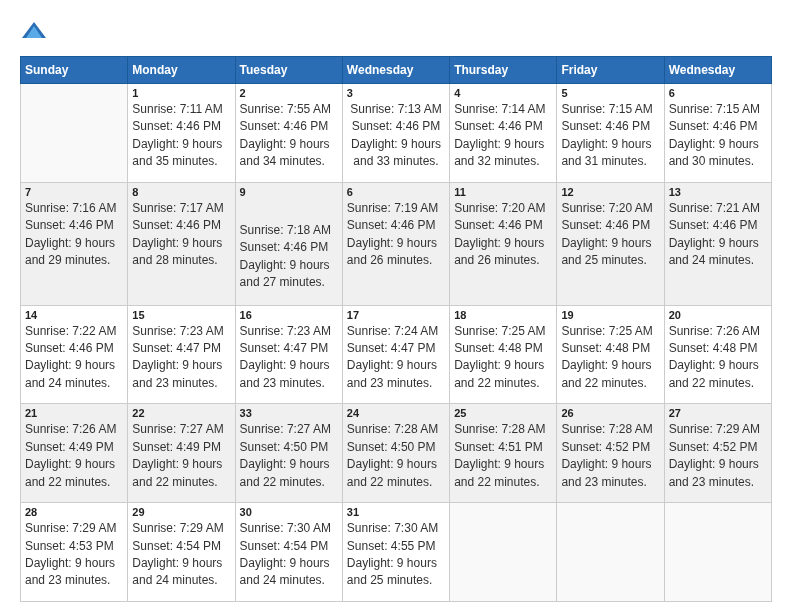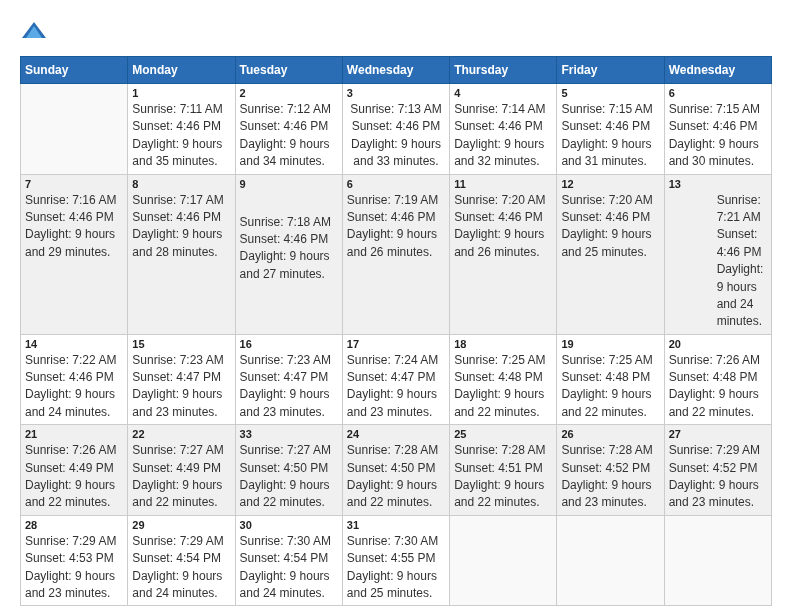--- a/index.html
+++ b/index.html
@@ -129,21 +129,21 @@
           <td class="empty"></td>
           <td>
             <span class="day-num">1</span>
             <div class="day-info" style="white-space: pre-line;">Sunrise: 7:11 AM
 Sunset: 4:46 PM
 Daylight: 9 hours
 and 35 minutes.</div>
           </td>
           <td>
             <span class="day-num">2</span>
-            <div class="day-info" style="white-space: pre-line;">Sunrise: 7:12 AM
+            <div class="day-info" style="white-space: pre-line;">Sunrise: 7:55 AM
 Sunset: 4:46 PM
 Daylight: 9 hours
 and 34 minutes.</div>
           </td>
           <td>
             <span class="day-num">3</span>
             <div class="day-info" style="white-space: pre-line; text-align: center;">Sunrise: 7:13 AM
 Sunset: 4:46 PM
 Daylight: 9 hours
 and 33 minutes.</div>
@@ -208,21 +208,21 @@
           </td>
           <td class="row-shade">
             <span class="day-num">12</span>
             <div class="day-info" style="white-space: pre-line;">Sunrise: 7:20 AM
 Sunset: 4:46 PM
 Daylight: 9 hours
 and 25 minutes.</div>
           </td>
           <td class="row-shade">
             <span class="day-num">13</span>
-            <div class="day-info" style="white-space: pre-line; margin-left: 48px;">Sunrise: 7:21 AM
+            <div class="day-info" style="white-space: pre-line;">Sunrise: 7:21 AM
 Sunset: 4:46 PM
 Daylight: 9 hours
 and 24 minutes.</div>
           </td>
         </tr>
         <tr>
           <td>
             <span class="day-num">14</span>
             <div class="day-info" style="white-space: pre-line;">Sunrise: 7:22 AM
 Sunset: 4:46 PM

